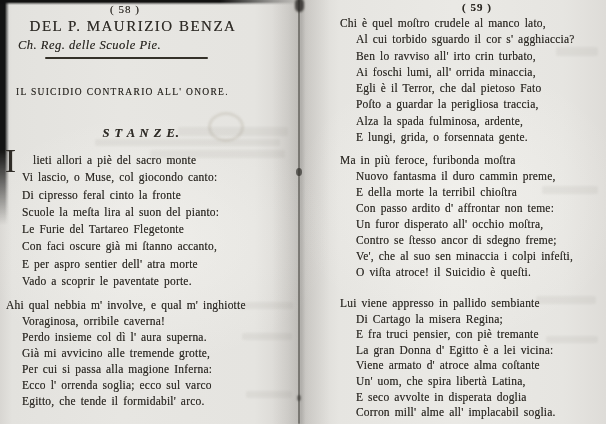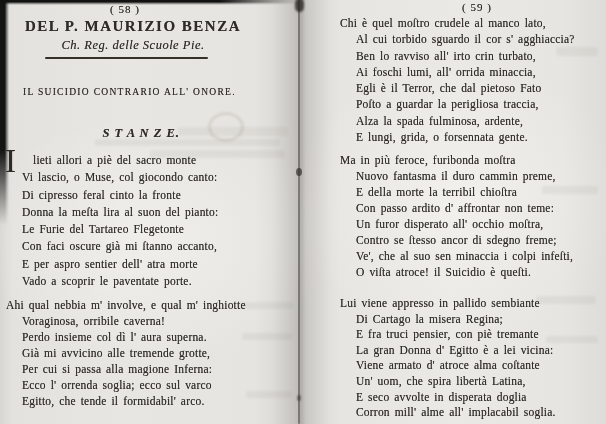--- a/index.html
+++ b/index.html
@@ -29,25 +29,25 @@
     background:linear-gradient(to right,rgba(120,117,112,0) 0,rgba(120,117,112,.18) 45%,rgba(90,88,84,.28) 50%,rgba(120,117,112,.14) 58%,rgba(120,117,112,0) 100%);}
   .gutter-line{left:298px;top:0;width:2px;height:424px;background:rgba(70,67,62,.55);border-radius:1px;}
   .gutter-line::before{content:"";position:absolute;left:-3px;top:-2px;width:9px;height:14px;background:rgba(40,38,35,.8);border-radius:40%;filter:blur(1px);}
   .gutter-line::after{content:"";position:absolute;left:-2px;top:168px;width:6px;height:8px;background:rgba(50,48,44,.7);border-radius:50%;filter:blur(.5px);box-shadow:0 226px 2px -1px rgba(50,48,44,.55);}
   .ring-stain{left:208px;top:112px;width:30px;height:24px;border:3px solid rgba(150,140,118,.20);border-radius:50%;filter:blur(1px);}
   .ghost{background:#8a867d;opacity:.10;filter:blur(1.3px);border-radius:2px;}
   
   .t{white-space:nowrap;text-shadow:0 0 .5px rgba(47,44,39,.6);}
   .pnum{font-size:11px;letter-spacing:1px;}
   .pnum-l{left:75px;top:3px;width:100px;text-align:center;}
-  .pnum-r{left:427px;top:1px;width:100px;text-align:center;}
-  .author{left:18px;top:18px;width:230px;text-align:center;font-size:15px;font-weight:700;letter-spacing:1.5px;}
-  .subtitle{left:18px;top:38px;width:230px;text-align:center;font-size:12.5px;font-style:italic;letter-spacing:.5px;}
+  .pnum-r{left:427px;top:1px;width:100px;text-align:center;font-weight:bold;}
+  .author{left:18px;top:18px;width:230px;text-align:center;font-size:15px;font-weight:400;letter-spacing:1.5px;}
+  .subtitle{left:18px;top:38px;width:230px;text-align:left;font-size:12.5px;font-style:italic;letter-spacing:.5px;}
   .rule{left:45px;top:57px;width:163px;height:2px;background:#343129;border-radius:1px;}
-  .poem-title{left:23px;top:87px;font-size:9.5px;letter-spacing:1.3px;}
+  .poem-title{left:16px;top:87px;font-size:9.5px;letter-spacing:1.3px;}
   .stanze{left:60px;top:126px;width:120px;text-align:right;font-size:12.5px;font-style:italic;font-weight:bold;letter-spacing:1px;}
   .stanza{width:295px;font-size:11.5px;word-spacing:1.8px;letter-spacing:.2px;}
   .stanza .vl{position:relative;display:block;margin-left:16px;white-space:nowrap;text-shadow:0 0 .5px rgba(47,44,39,.6);}
   .stanza .vl.first{margin-left:0;}
   .pl{left:6px;}
   .pr{left:340px;}
   .pl-s1{top:152px;line-height:17.3px;}
   .pl-s1 .vl.first{margin-left:27px;}
   .pl-s2{top:297px;line-height:16px;}
   .pr-s1{top:15px;line-height:16.3px;}
@@ -82,21 +82,21 @@
   <div class="t subtitle">Ch. Reg. delle Scuole Pie.</div>
   <div class="rule"></div>
   <div class="t poem-title">IL SUICIDIO CONTRARIO ALL' ONORE.</div>
   <div class="t stanze">S T A N Z E.</div>
 
   <div class="stanza pl pl-s1">
     <span class="dropcap">I</span>
     <div class="vl first">lieti allori a piè del sacro monte</div>
     <div class="vl">Vi lascio, o Muse, col giocondo canto:</div>
     <div class="vl">Di cipresso feral cinto la fronte</div>
-    <div class="vl">Donna la meſta lira al suon del pianto:</div>
+    <div class="vl">Scuole la meſta lira al suon del pianto:</div>
     <div class="vl">Le Furie del Tartareo Flegetonte</div>
     <div class="vl">Con faci oscure già mi ſtanno accanto,</div>
     <div class="vl">E per aspro sentier dell' atra morte</div>
     <div class="vl">Vado a scoprir le paventate porte.</div>
   </div>
 
   <div class="stanza pl pl-s2">
     <div class="vl first">Ahi qual nebbia m' involve, e qual m' inghiotte</div>
     <div class="vl">Voraginosa, orribile caverna!</div>
     <div class="vl">Perdo insieme col dì l' aura superna.</div>

